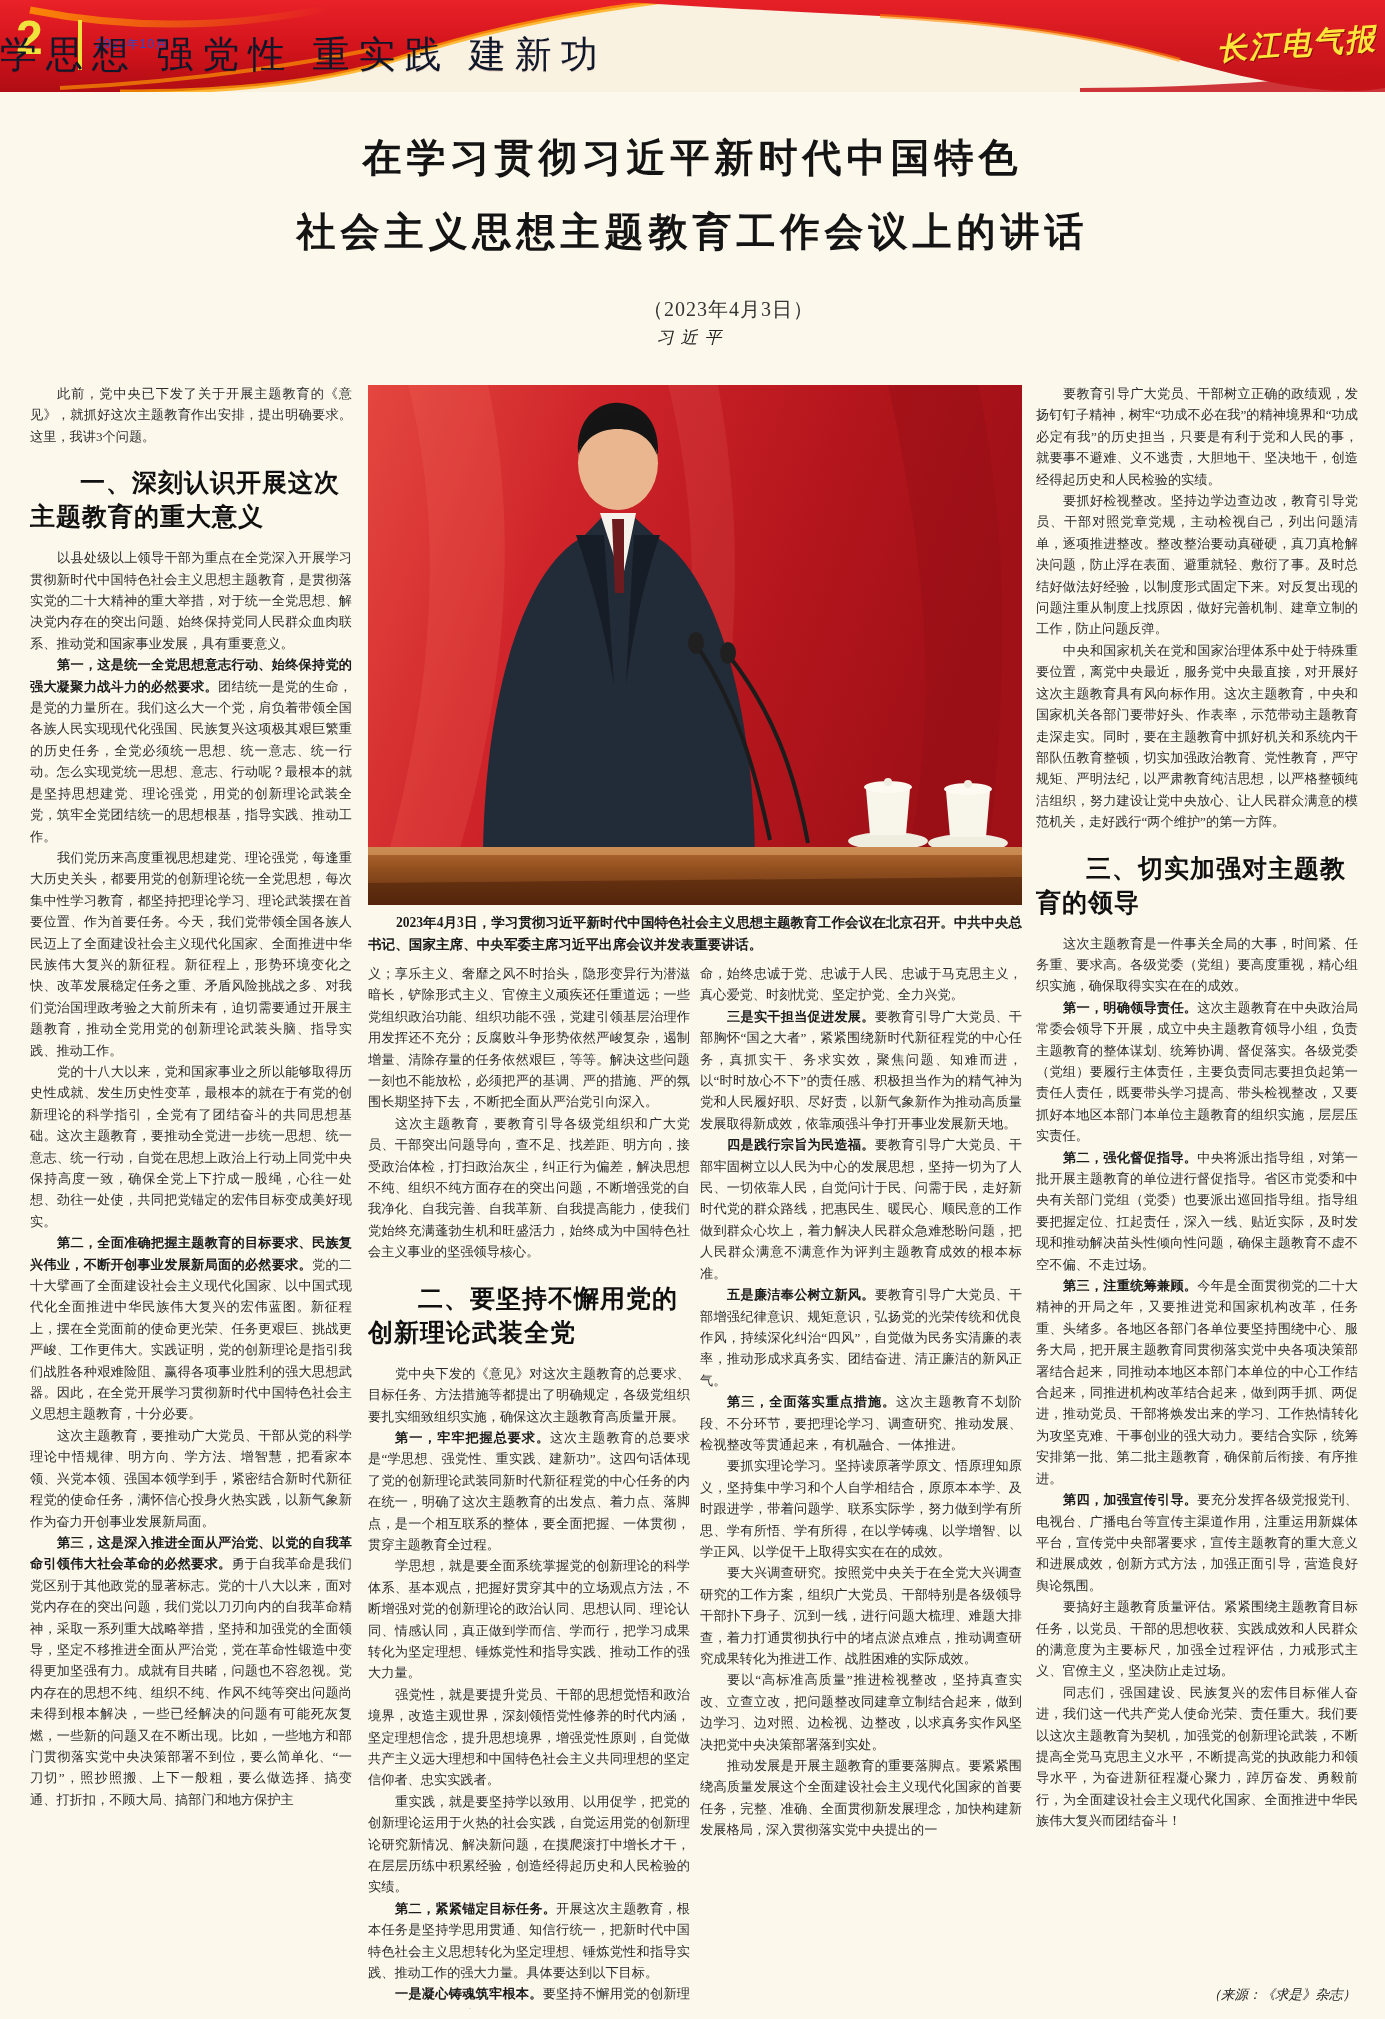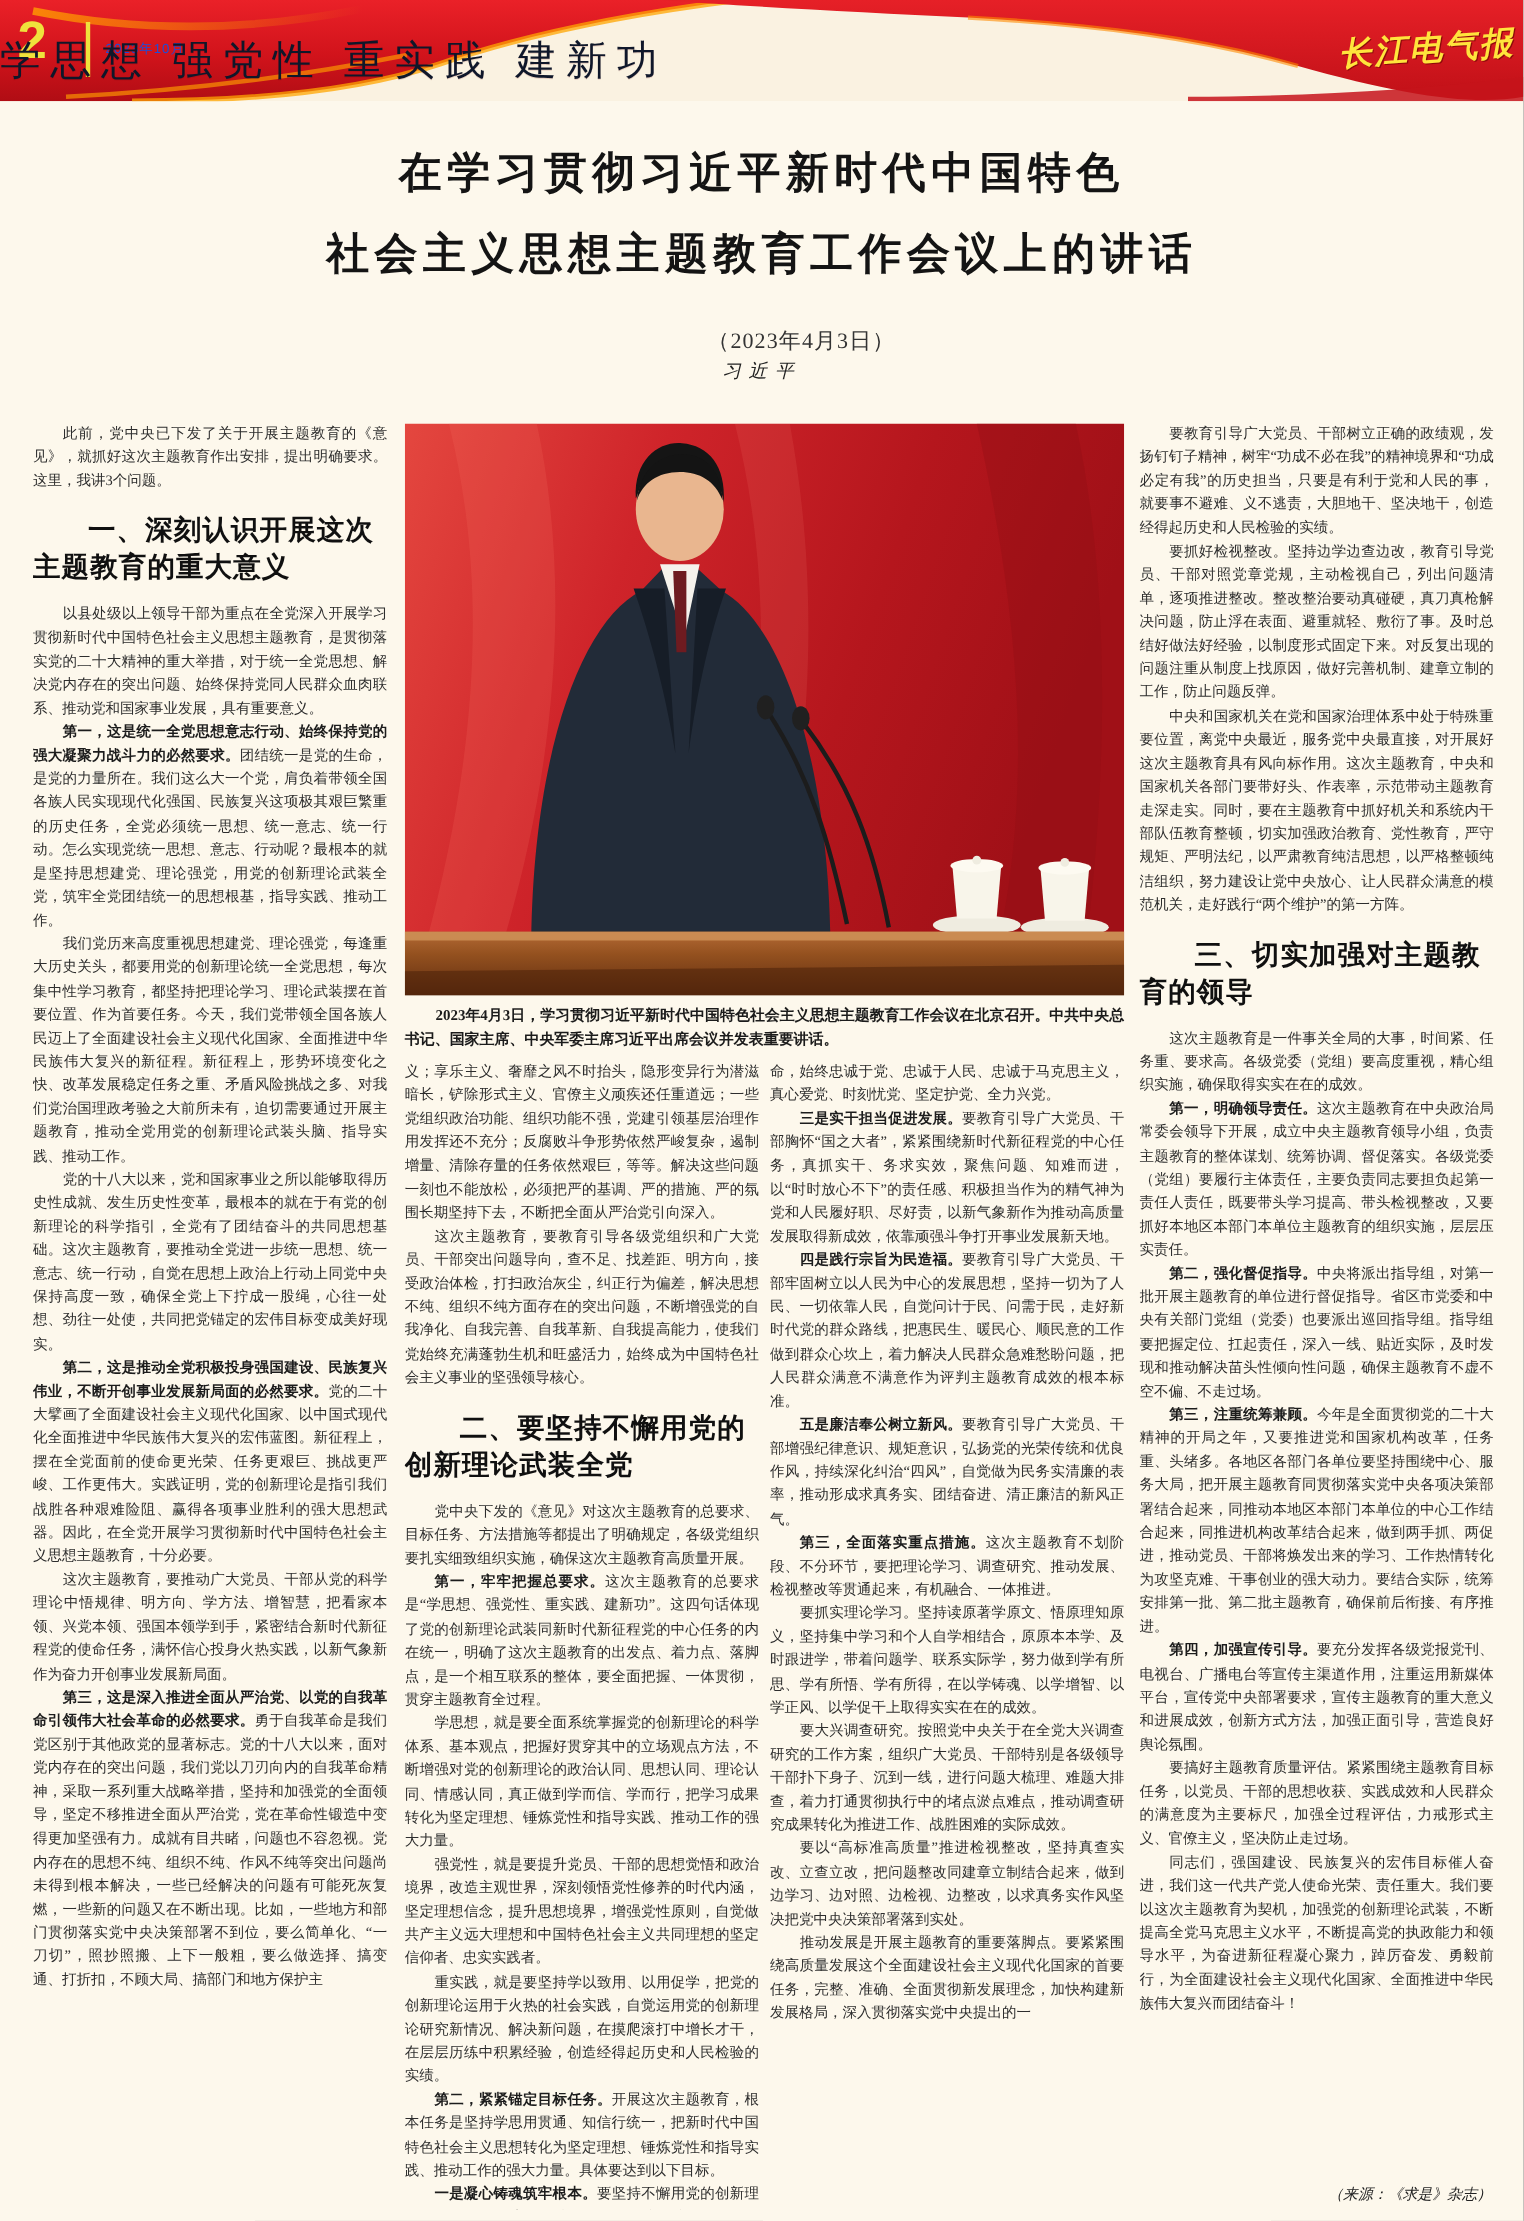--- a/index.html
+++ b/index.html
@@ -149,21 +149,21 @@
     <figcaption class="caption">2023年4月3日，学习贯彻习近平新时代中国特色社会主义思想主题教育工作会议在北京召开。中共中央总书记、国家主席、中央军委主席习近平出席会议并发表重要讲话。</figcaption>
   </figure>
 
   <div class="col" id="col1">
       <p class="para">此前，党中央已下发了关于开展主题教育的《意见》，就抓好这次主题教育作出安排，提出明确要求。这里，我讲3个问题。</p>
       <h2 class="sec-heading">一、深刻认识开展这次主题教育的重大意义</h2>
       <p class="para">以县处级以上领导干部为重点在全党深入开展学习贯彻新时代中国特色社会主义思想主题教育，是贯彻落实党的二十大精神的重大举措，对于统一全党思想、解决党内存在的突出问题、始终保持党同人民群众血肉联系、推动党和国家事业发展，具有重要意义。</p>
       <p class="para"><b>第一，这是统一全党思想意志行动、始终保持党的强大凝聚力战斗力的必然要求。</b>团结统一是党的生命，是党的力量所在。我们这么大一个党，肩负着带领全国各族人民实现现代化强国、民族复兴这项极其艰巨繁重的历史任务，全党必须统一思想、统一意志、统一行动。怎么实现党统一思想、意志、行动呢？最根本的就是坚持思想建党、理论强党，用党的创新理论武装全党，筑牢全党团结统一的思想根基，指导实践、推动工作。</p>
       <p class="para">我们党历来高度重视思想建党、理论强党，每逢重大历史关头，都要用党的创新理论统一全党思想，每次集中性学习教育，都坚持把理论学习、理论武装摆在首要位置、作为首要任务。今天，我们党带领全国各族人民迈上了全面建设社会主义现代化国家、全面推进中华民族伟大复兴的新征程。新征程上，形势环境变化之快、改革发展稳定任务之重、矛盾风险挑战之多、对我们党治国理政考验之大前所未有，迫切需要通过开展主题教育，推动全党用党的创新理论武装头脑、指导实践、推动工作。</p>
       <p class="para">党的十八大以来，党和国家事业之所以能够取得历史性成就、发生历史性变革，最根本的就在于有党的创新理论的科学指引，全党有了团结奋斗的共同思想基础。这次主题教育，要推动全党进一步统一思想、统一意志、统一行动，自觉在思想上政治上行动上同党中央保持高度一致，确保全党上下拧成一股绳，心往一处想、劲往一处使，共同把党锚定的宏伟目标变成美好现实。</p>
-      <p class="para"><b>第二，这是推动全党积极投身强国建设、民族复兴伟业，不断开创事业发展新局面的必然要求。</b>党的二十大擘画了全面建设社会主义现代化国家、以中国式现代化全面推进中华民族伟大复兴的宏伟蓝图。新征程上，摆在全党面前的使命更光荣、任务更艰巨、挑战更严峻、工作更伟大。实践证明，党的创新理论是指引我们战胜各种艰难险阻、赢得各项事业胜利的强大思想武器。因此，在全党开展学习贯彻新时代中国特色社会主义思想主题教育，十分必要。</p>
+      <p class="para"><b>第二，全面准确把握主题教育的目标要求、民族复兴伟业，不断开创事业发展新局面的必然要求。</b>党的二十大擘画了全面建设社会主义现代化国家、以中国式现代化全面推进中华民族伟大复兴的宏伟蓝图。新征程上，摆在全党面前的使命更光荣、任务更艰巨、挑战更严峻、工作更伟大。实践证明，党的创新理论是指引我们战胜各种艰难险阻、赢得各项事业胜利的强大思想武器。因此，在全党开展学习贯彻新时代中国特色社会主义思想主题教育，十分必要。</p>
       <p class="para">这次主题教育，要推动广大党员、干部从党的科学理论中悟规律、明方向、学方法、增智慧，把看家本领、兴党本领、强国本领学到手，紧密结合新时代新征程党的使命任务，满怀信心投身火热实践，以新气象新作为奋力开创事业发展新局面。</p>
       <p class="para"><b>第三，这是深入推进全面从严治党、以党的自我革命引领伟大社会革命的必然要求。</b>勇于自我革命是我们党区别于其他政党的显著标志。党的十八大以来，面对党内存在的突出问题，我们党以刀刃向内的自我革命精神，采取一系列重大战略举措，坚持和加强党的全面领导，坚定不移推进全面从严治党，党在革命性锻造中变得更加坚强有力。成就有目共睹，问题也不容忽视。党内存在的思想不纯、组织不纯、作风不纯等突出问题尚未得到根本解决，一些已经解决的问题有可能死灰复燃，一些新的问题又在不断出现。比如，一些地方和部门贯彻落实党中央决策部署不到位，要么简单化、“一刀切”，照抄照搬、上下一般粗，要么做选择、搞变通、打折扣，不顾大局、搞部门和地方保护主</p>
     </div>
   <div class="col" id="col2">
       <p class="para cont">义；享乐主义、奢靡之风不时抬头，隐形变异行为潜滋暗长，铲除形式主义、官僚主义顽疾还任重道远；一些党组织政治功能、组织功能不强，党建引领基层治理作用发挥还不充分；反腐败斗争形势依然严峻复杂，遏制增量、清除存量的任务依然艰巨，等等。解决这些问题一刻也不能放松，必须把严的基调、严的措施、严的氛围长期坚持下去，不断把全面从严治党引向深入。</p>
       <p class="para">这次主题教育，要教育引导各级党组织和广大党员、干部突出问题导向，查不足、找差距、明方向，接受政治体检，打扫政治灰尘，纠正行为偏差，解决思想不纯、组织不纯方面存在的突出问题，不断增强党的自我净化、自我完善、自我革新、自我提高能力，使我们党始终充满蓬勃生机和旺盛活力，始终成为中国特色社会主义事业的坚强领导核心。</p>
       <h2 class="sec-heading">二、要坚持不懈用党的创新理论武装全党</h2>
       <p class="para">党中央下发的《意见》对这次主题教育的总要求、目标任务、方法措施等都提出了明确规定，各级党组织要扎实细致组织实施，确保这次主题教育高质量开展。</p>
       <p class="para"><b>第一，牢牢把握总要求。</b>这次主题教育的总要求是“学思想、强党性、重实践、建新功”。这四句话体现了党的创新理论武装同新时代新征程党的中心任务的内在统一，明确了这次主题教育的出发点、着力点、落脚点，是一个相互联系的整体，要全面把握、一体贯彻，贯穿主题教育全过程。</p>
       <p class="para">学思想，就是要全面系统掌握党的创新理论的科学体系、基本观点，把握好贯穿其中的立场观点方法，不断增强对党的创新理论的政治认同、思想认同、理论认同、情感认同，真正做到学而信、学而行，把学习成果转化为坚定理想、锤炼党性和指导实践、推动工作的强大力量。</p>

